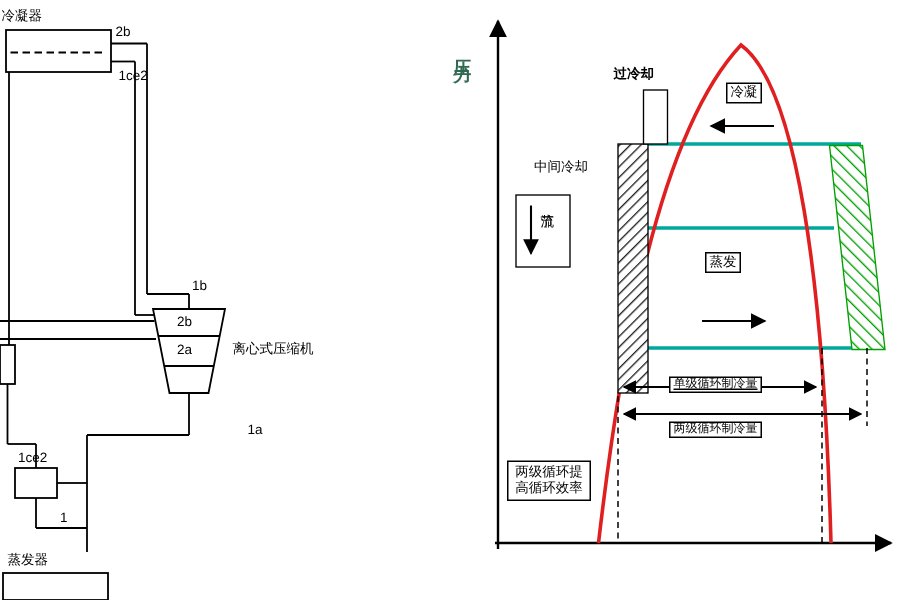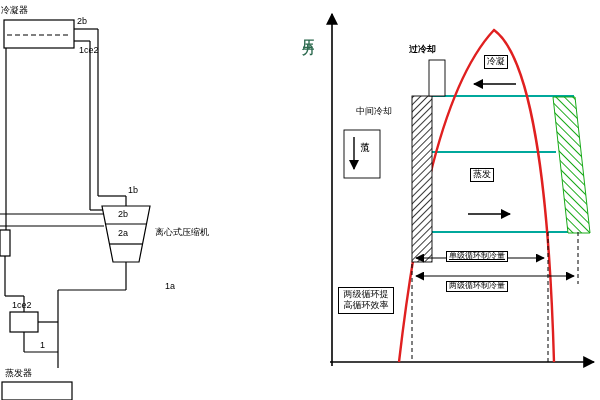--- a/index.html
+++ b/index.html
@@ -7,21 +7,21 @@
     width:600px;height:400px;position:relative;background:#ffffff;
     font-family:"Liberation Sans","DejaVu Sans",sans-serif;color:#000;
     overflow:hidden;
   }
   #shapes{position:absolute;left:0;top:0;width:600px;height:400px;}
   .lbl{position:absolute;font-size:9px;line-height:1.1;white-space:nowrap;z-index:2;}
   .boxed{border:1px solid #000;background:#fff;padding:1px 2px;}
   .tiny{font-size:8px;padding:0 2px;}
   .vtext{writing-mode:vertical-rl;text-orientation:upright;white-space:normal;}
   .axis-label{font-size:12px;font-weight:bold;letter-spacing:3px;color:#2d6a4f;}
-  .wrapbox{white-space:normal;width:50px;text-align:center;line-height:1.25;}
+  .wrapbox{white-space:normal;width:50px;text-align:center;line-height:1.25;margin-top:20px;}
 </style>
 </head>
 <body>
 
 <svg id="shapes" viewBox="0 0 600 400" xmlns="http://www.w3.org/2000/svg">
   <defs>
     <marker id="ah" viewBox="0 0 10 10" refX="9" refY="5" markerWidth="7.5" markerHeight="7.5" orient="auto-start-reverse">
       <path d="M0 0 L10 5 L0 10 z" fill="#000"></path>
     </marker>
     <pattern id="hatchB" width="5" height="5" patternUnits="userSpaceOnUse" patternTransform="rotate(45)">

